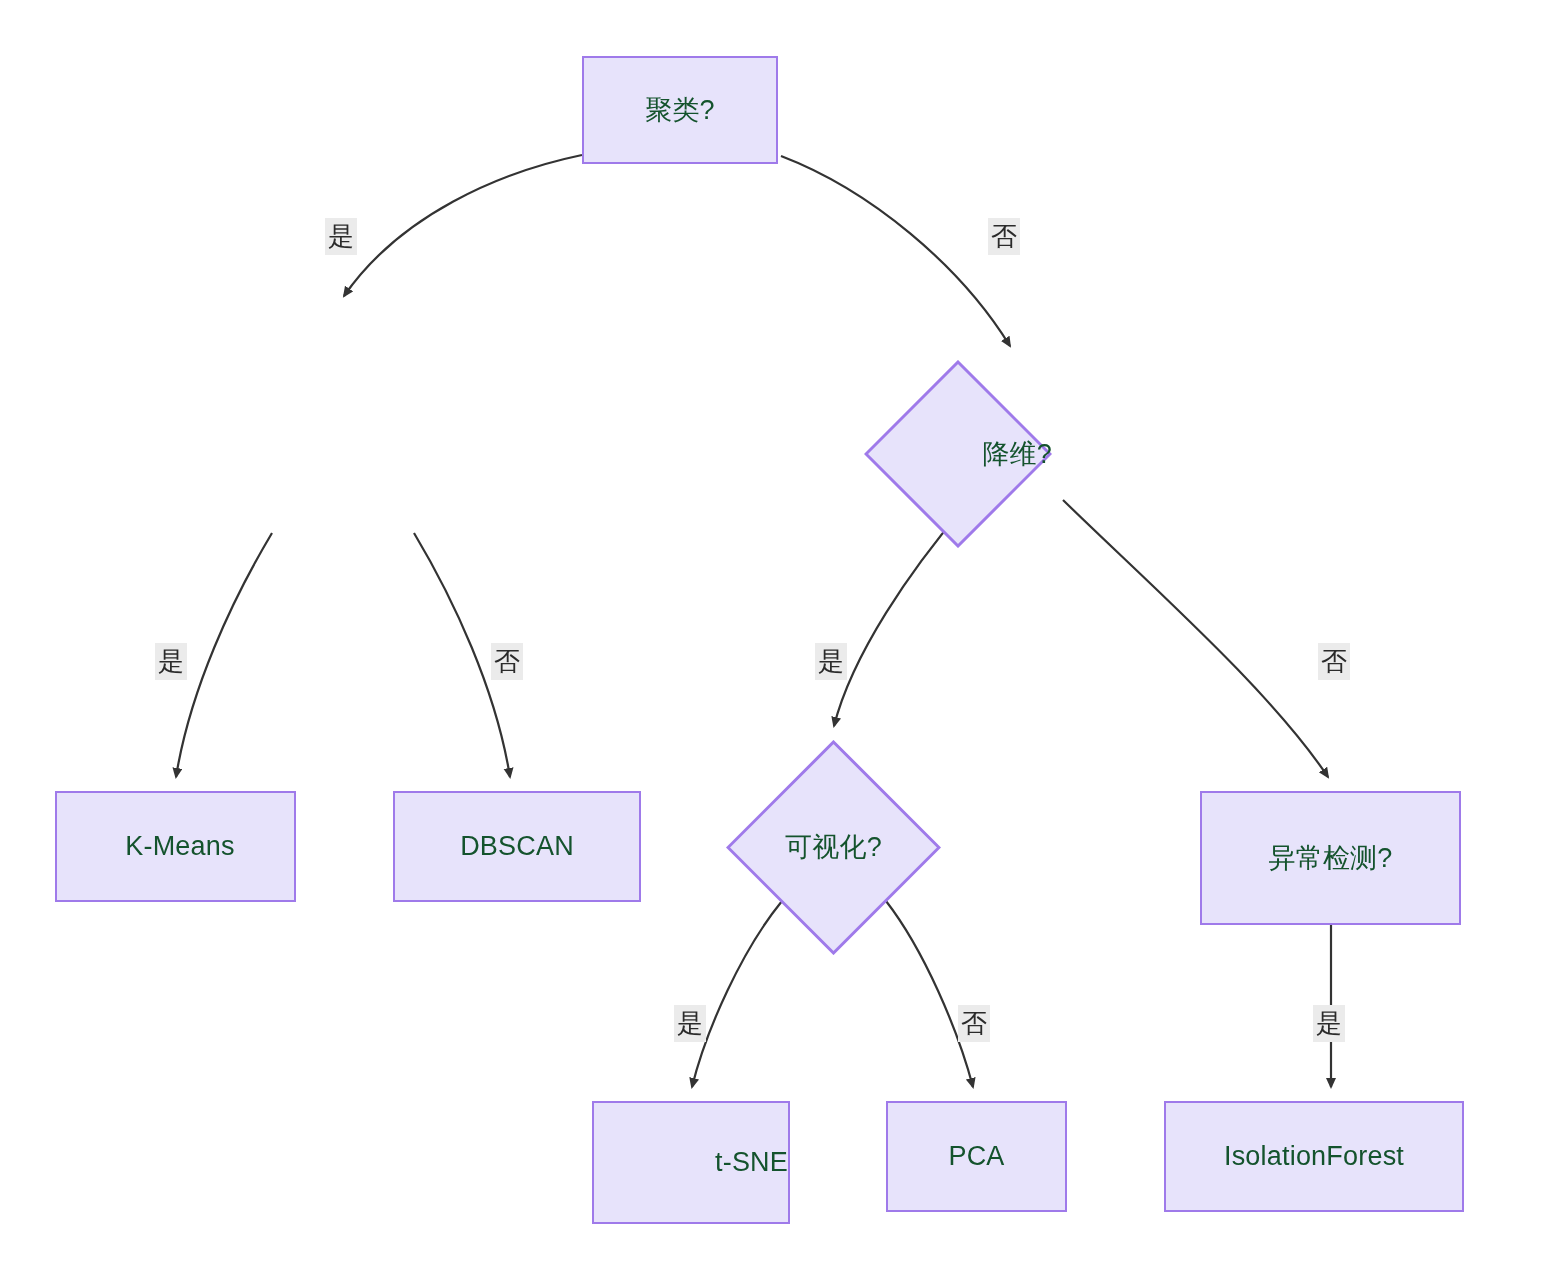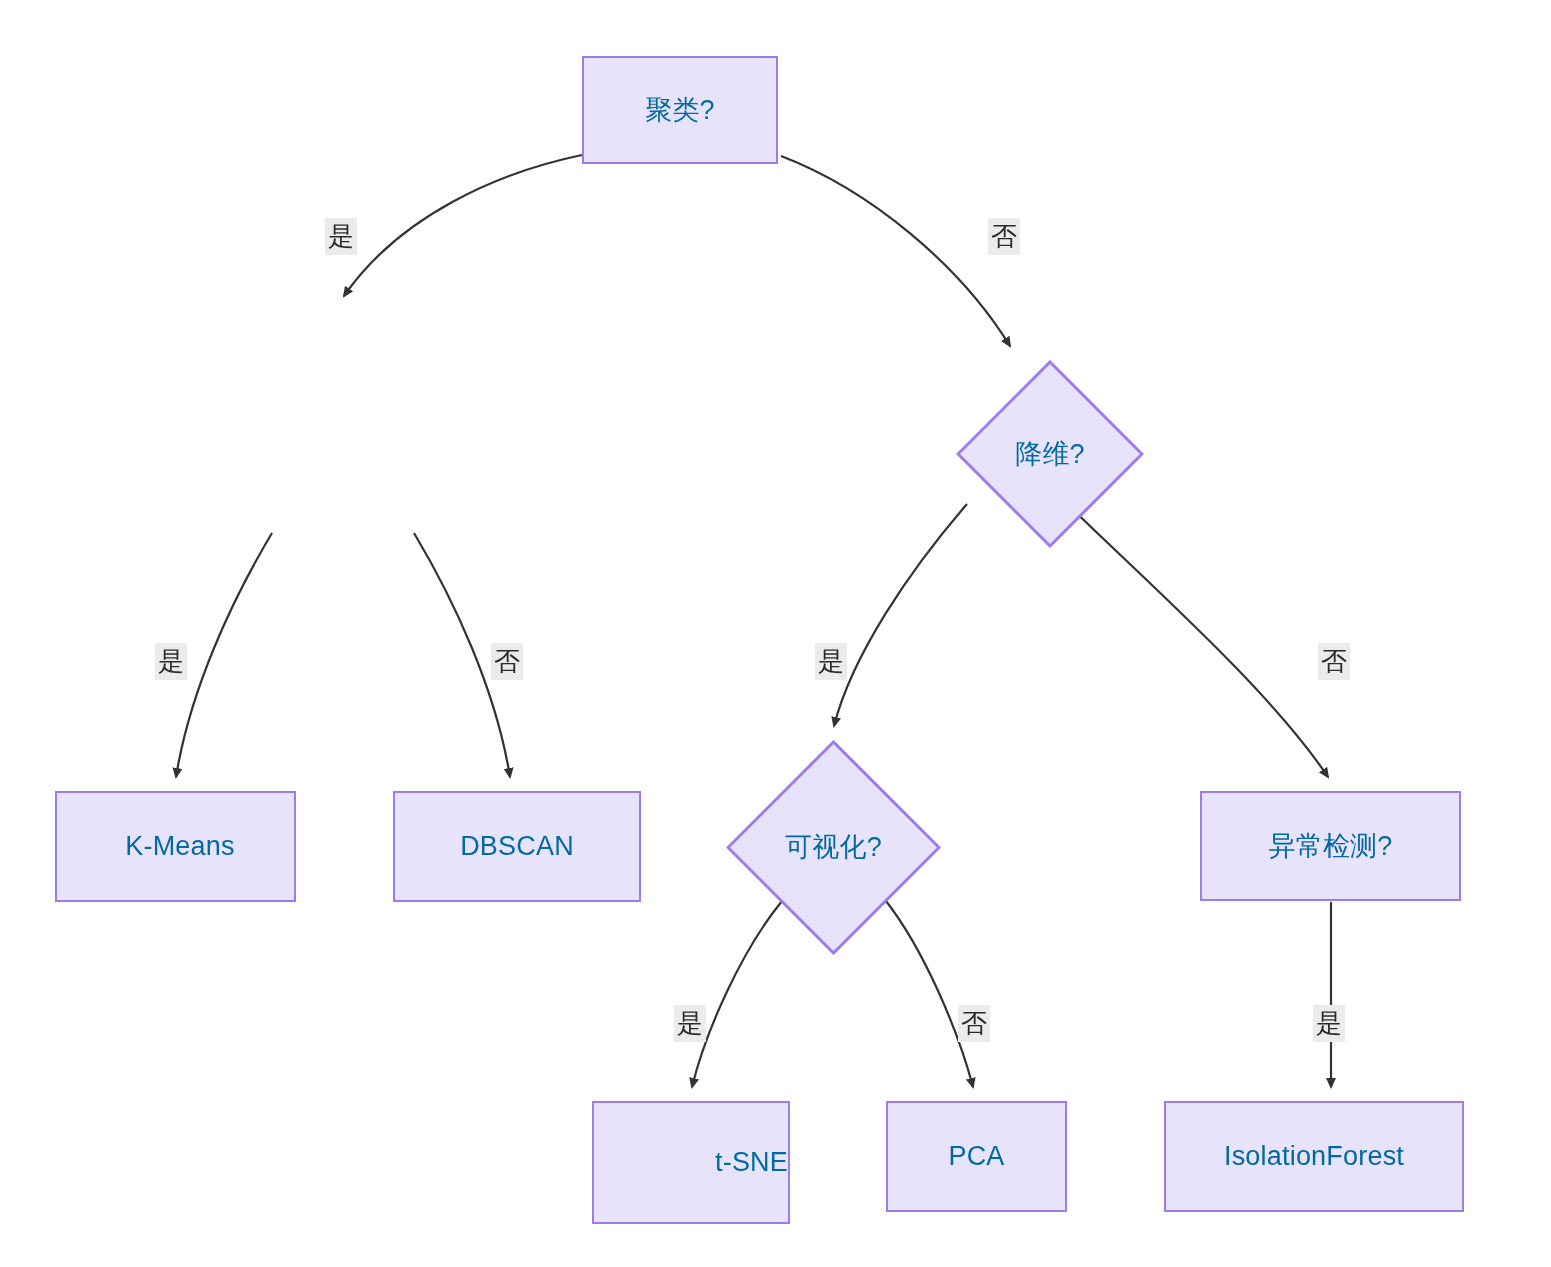--- a/index.html
+++ b/index.html
@@ -25,21 +25,21 @@
     height: 1267px;
     pointer-events: none;
   }
   .node {
     position: absolute;
     box-sizing: border-box;
     display: flex;
     align-items: center;
     justify-content: center;
     text-align: center;
-    color: #0369a1;
+    color: #14532d;
     font-size: 27px;
     line-height: 1.2;
     letter-spacing: 0.2px;
   }
   .node.rect {
     background: #e7e3fb;
     border: 2px solid #9f7aea;
   }
   .node.diamond .diamond-shape {
     position: absolute;
@@ -93,21 +93,21 @@
     <path d="M 886,901 C 924,950 958,1030 973,1087" fill="none" stroke="#333333" stroke-width="2.2" marker-end="url(#arrow)"></path>
 
     <path d="M 1331,902 L 1331,1087" fill="none" stroke="#333333" stroke-width="2.2" marker-end="url(#arrow)"></path>
   </svg>
 
   <div class="node rect" style="left:582px; top:56px; width:196px; height:108px;">
     <span>聚类?</span>
   </div>
 
 
-  <div class="node diamond" style="left:956px; top:360px; width:188px; height:188px;">
+  <div class="node diamond" style="left:864px; top:360px; width:188px; height:188px;justify-content:flex-end;">
     <svg class="diamond-shape" viewBox="0 0 188 188" preserveAspectRatio="none">
       <polygon points="94,2 186,94 94,186 2,94" fill="#e7e3fb" stroke="#9f7aea" stroke-width="3"></polygon>
     </svg>
     <span class="diamond-label">降维?</span>
   </div>
 
   <div class="node rect" style="left:55px; top:791px; width:241px; height:111px;padding-left:9px;">
     <span>K-Means</span>
   </div>
 
@@ -115,21 +115,21 @@
     <span>DBSCAN</span>
   </div>
 
   <div class="node diamond" style="left:726px; top:740px; width:215px; height:215px;">
     <svg class="diamond-shape" viewBox="0 0 215 215" preserveAspectRatio="none">
       <polygon points="107.5,2 213,107.5 107.5,213 2,107.5" fill="#e7e3fb" stroke="#9f7aea" stroke-width="3"></polygon>
     </svg>
     <span class="diamond-label">可视化?</span>
   </div>
 
-  <div class="node rect" style="left:1200px; top:791px; width:261px; height:110px;">
+  <div class="node rect" style="left:1200px; top:791px; width:261px; height:134px;">
     <span>异常检测?</span>
   </div>
 
   <div class="node rect" style="left:592px; top:1101px; width:198px; height:123px;justify-content:flex-end;">
     <span>t-SNE</span>
   </div>
 
   <div class="node rect" style="left:886px; top:1101px; width:181px; height:111px;">
     <span>PCA</span>
   </div>

